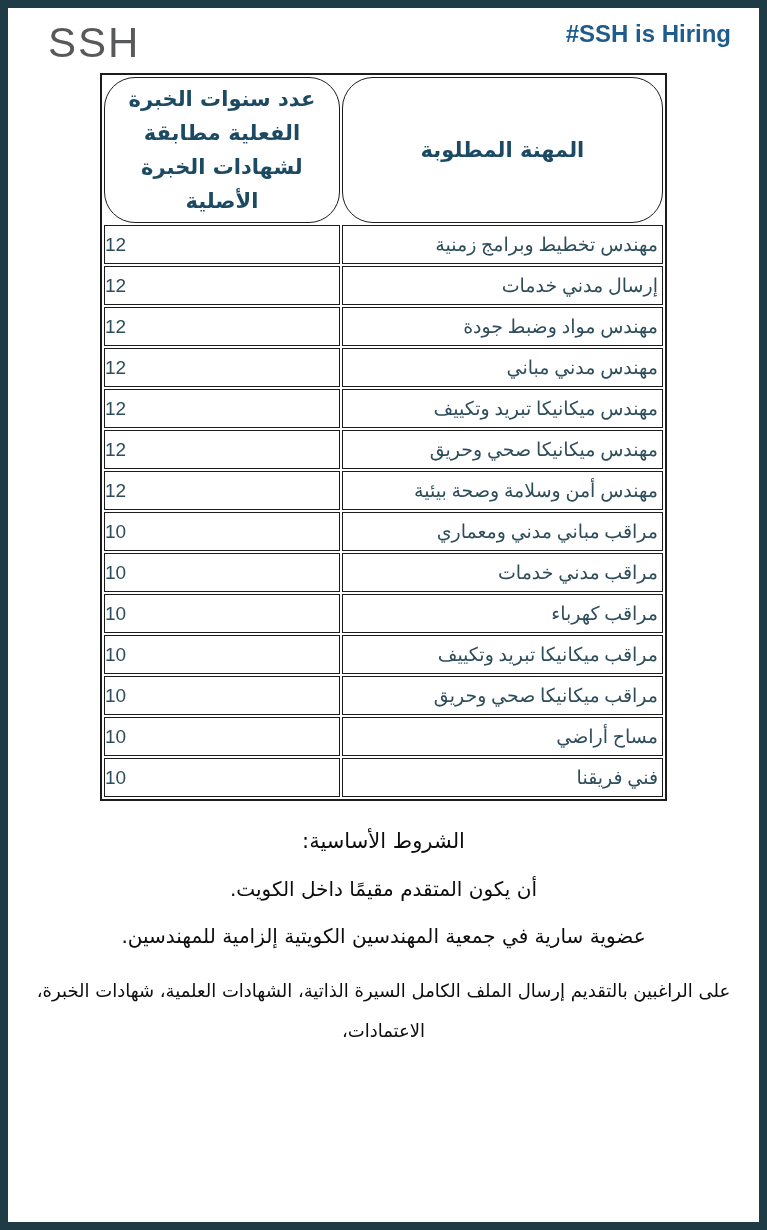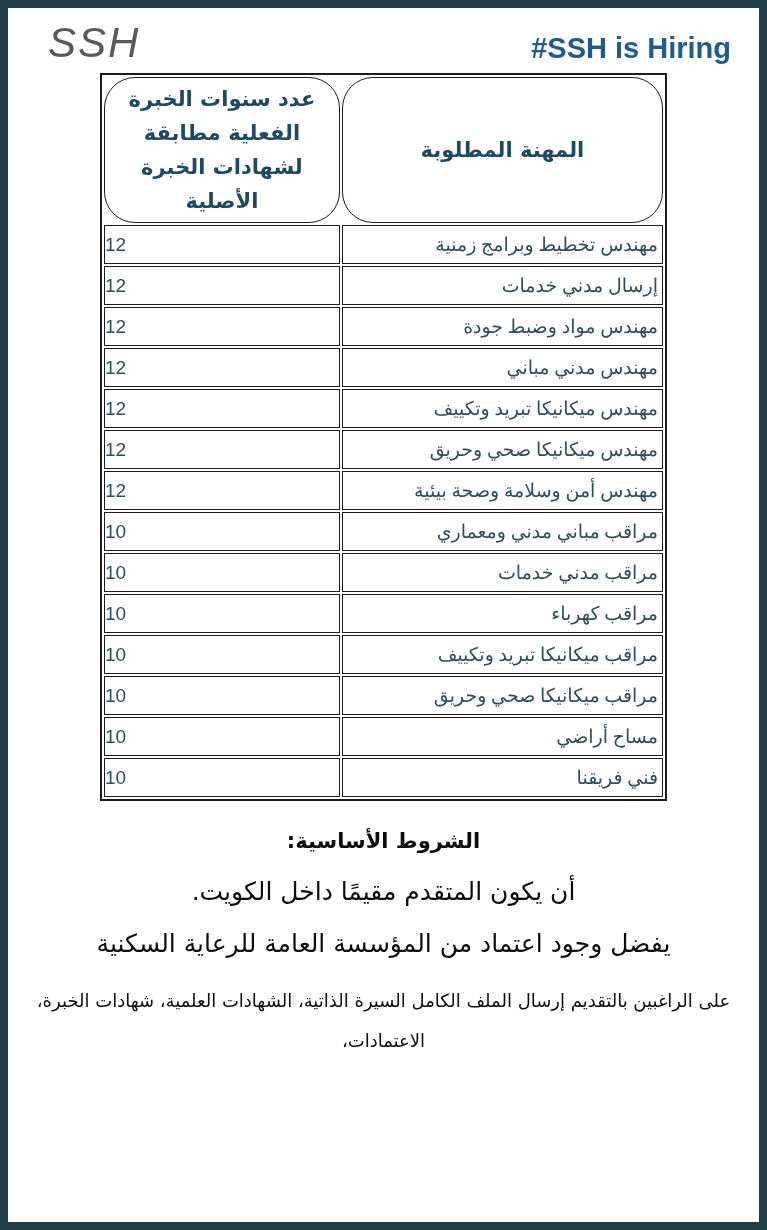--- a/index.html
+++ b/index.html
@@ -21,28 +21,26 @@
     align-items: flex-start;
     padding: 12px 28px 0 40px;
   }
   .logo {
     font-family: "Liberation Sans", "DejaVu Sans", sans-serif;
     font-size: 42px;
     font-weight: 400;
     color: #58595b;
     letter-spacing: 2px;
     line-height: 1.1;
-    font-style: italic;
   }
   .hashtag {
     font-family: "Liberation Sans", "DejaVu Sans", sans-serif;
-    font-size: 29px;
+    font-size: 24px;
     font-weight: bold;
     color: #1e5c8e;
-    margin-top: 12px;
   }
   
   .intro {
     direction: rtl;
     text-align: center;
     color: #0d0d0d;
     font-size: 18.5px;
     line-height: 36px;
     margin-top: 6px;
     padding: 0 8px;
@@ -93,25 +91,25 @@
   }
   
   .conditions {
     direction: rtl;
     text-align: center;
     color: #0d0d0d;
     margin-top: 28px;
   }
   .conditions .title {
     font-size: 21px;
-    font-weight: bold;
+    font-weight: normal;
     margin-bottom: 24px;
   }
   .conditions .cond {
-    font-size: 25px;
+    font-size: 20px;
     margin-bottom: 23px;
   }
   
   .footer {
     direction: rtl;
     text-align: center;
     color: #0d0d0d;
     font-size: 18px;
     line-height: 40px;
     margin-top: 22px;
@@ -196,21 +194,21 @@
         <tr>
           <td class="prof">فني فريقنا</td>
           <td class="years">10</td>
         </tr>
     </tbody>
   </table>
 
   <div class="conditions">
     <div class="title">الشروط الأساسية:</div>
     <div class="cond">أن يكون المتقدم مقيمًا داخل الكويت.</div>
-    <div class="cond">يفضل وجود اعتماد من المؤسسة العامة للرعاية السكنية</div>
+    <div class="cond">عضوية سارية في جمعية المهندسين الكويتية إلزامية للمهندسين.</div>
   </div>
 
   <div class="footer">
     <span>على الراغبين بالتقديم إرسال الملف الكامل السيرة الذاتية، الشهادات العلمية، شهادات الخبرة، الاعتمادات،</span>
     <br>
     
     
   </div>
 
 </div>

